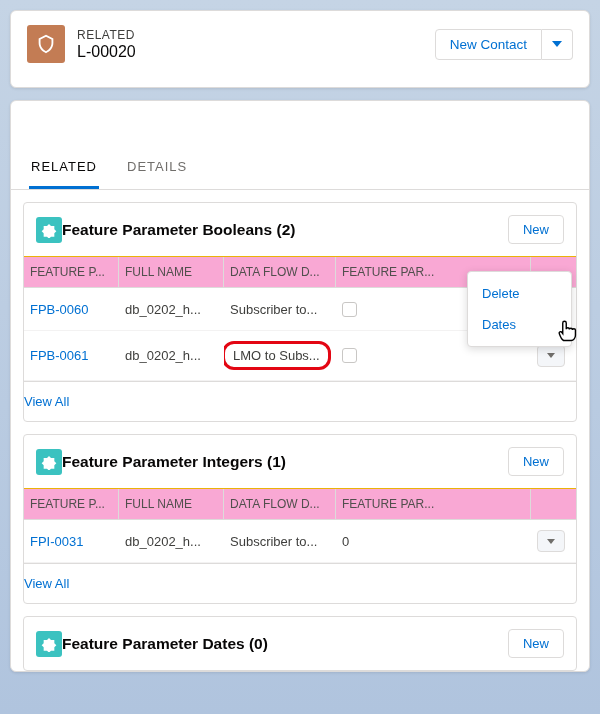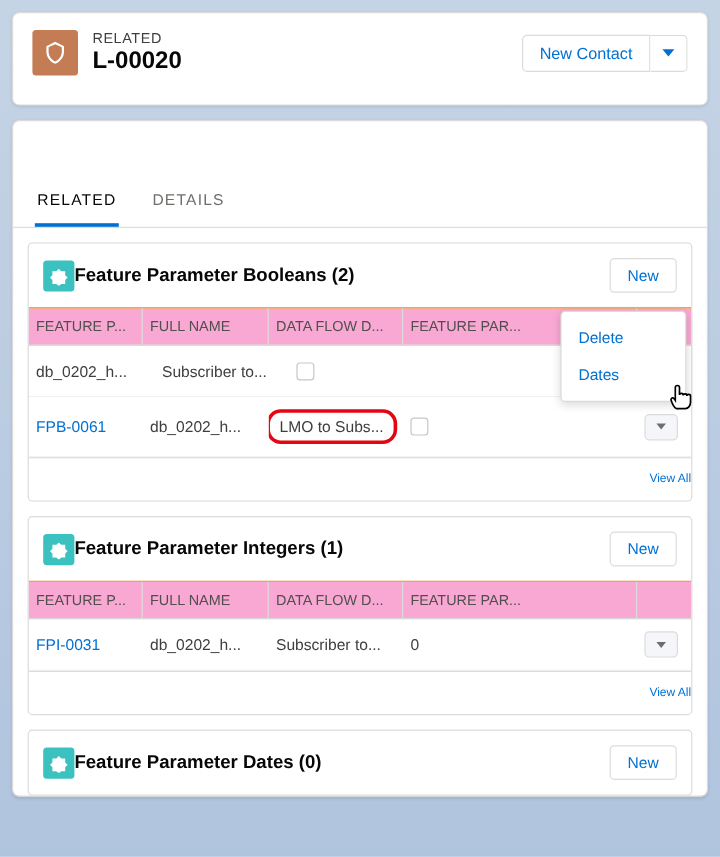--- a/index.html
+++ b/index.html
@@ -30,21 +30,21 @@
   .record-icon {
     width: 38px; height: 38px;
     background: #c37c54;
     border-radius: 3px;
     display: flex; align-items: center; justify-content: center;
     color: #fff;
   }
   .record-icon svg { width: 22px; height: 22px; fill: #fff; }
   .title-block { flex: 1; display: flex; flex-direction: column; gap: 1px; }
   .obj-label { font-size: 12px; color: #3e3e3c; letter-spacing: 0.5px; }
-  .obj-name { font-size: 20px; font-weight: 700; color: #080707; }
+  .obj-name { font-size: 16px; font-weight: 400; color: #080707; }
   .button-group { display: flex; }
   .btn {
     background: #fff;
     border: 1px solid #dddbda;
     border-radius: 4px;
     padding: 7px 14px;
     font-size: 13.5px;
     color: #0070d2;
     cursor: pointer;
   }
@@ -131,35 +131,35 @@
   }
   .row-action {
     width: 28px; height: 22px;
     border: 1px solid #dddbda; border-radius: 4px;
     background: #f4f6f9;
     display: flex; align-items: center; justify-content: center;
     cursor: pointer;
   }
   .row-action .caret { width:0;height:0;border-left:4px solid transparent;border-right:4px solid transparent;border-top:5px solid #706e6b;}
   .footer {
-    text-align: right; padding: 12px 0;
+    text-align: left; padding: 12px 0;
     border-top: 1px solid #dddbda;
-    color: #0070d2; font-size: 10px; cursor: pointer;
+    color: #0070d2; font-size: 13px; cursor: pointer;
   }
   .highlight-box {
     border: 3px solid #e30613;
     border-radius: 12px;
     padding: 4px 8px;
     display:inline-block;
     margin-left:-8px;
   }
   .dropdown {
     position: absolute;
     right: 28px;
-    top: 259px;
+    top: 271px;
     width: 105px;
     background: #fff;
     border: 1px solid #dddbda;
     border-radius: 4px;
     box-shadow: 0 2px 8px rgba(0,0,0,0.15);
     padding: 6px 0;
     z-index: 20;
   }
   .dd-item { padding: 8px 14px; color: #0070d2; font-size: 13px; cursor: pointer; }
   .cursor-hand {
@@ -211,20 +211,23 @@
       </div>
       <div class="colhead">
         <div class="col c1">FEATURE P...</div>
         <div class="col c2">FULL NAME</div>
         <div class="col c3">DATA FLOW D...</div>
         <div class="col c4">FEATURE PAR...</div>
         <div class="col c5"></div>
       </div>
 
       <div class="row">
+        <div class="cell c1">
+            <span class="link">FPB-0060</span>
+          </div>
         <div class="cell c2">db_0202_h...</div>
         <div class="cell c3">Subscriber to...</div>
         <div class="cell c4">
             <span class="checkbox-vis"></span>
           </div>
         <div class="cell c5">
             <div class="row-action">
               <span class="caret"></span>
             </div>
           </div>

